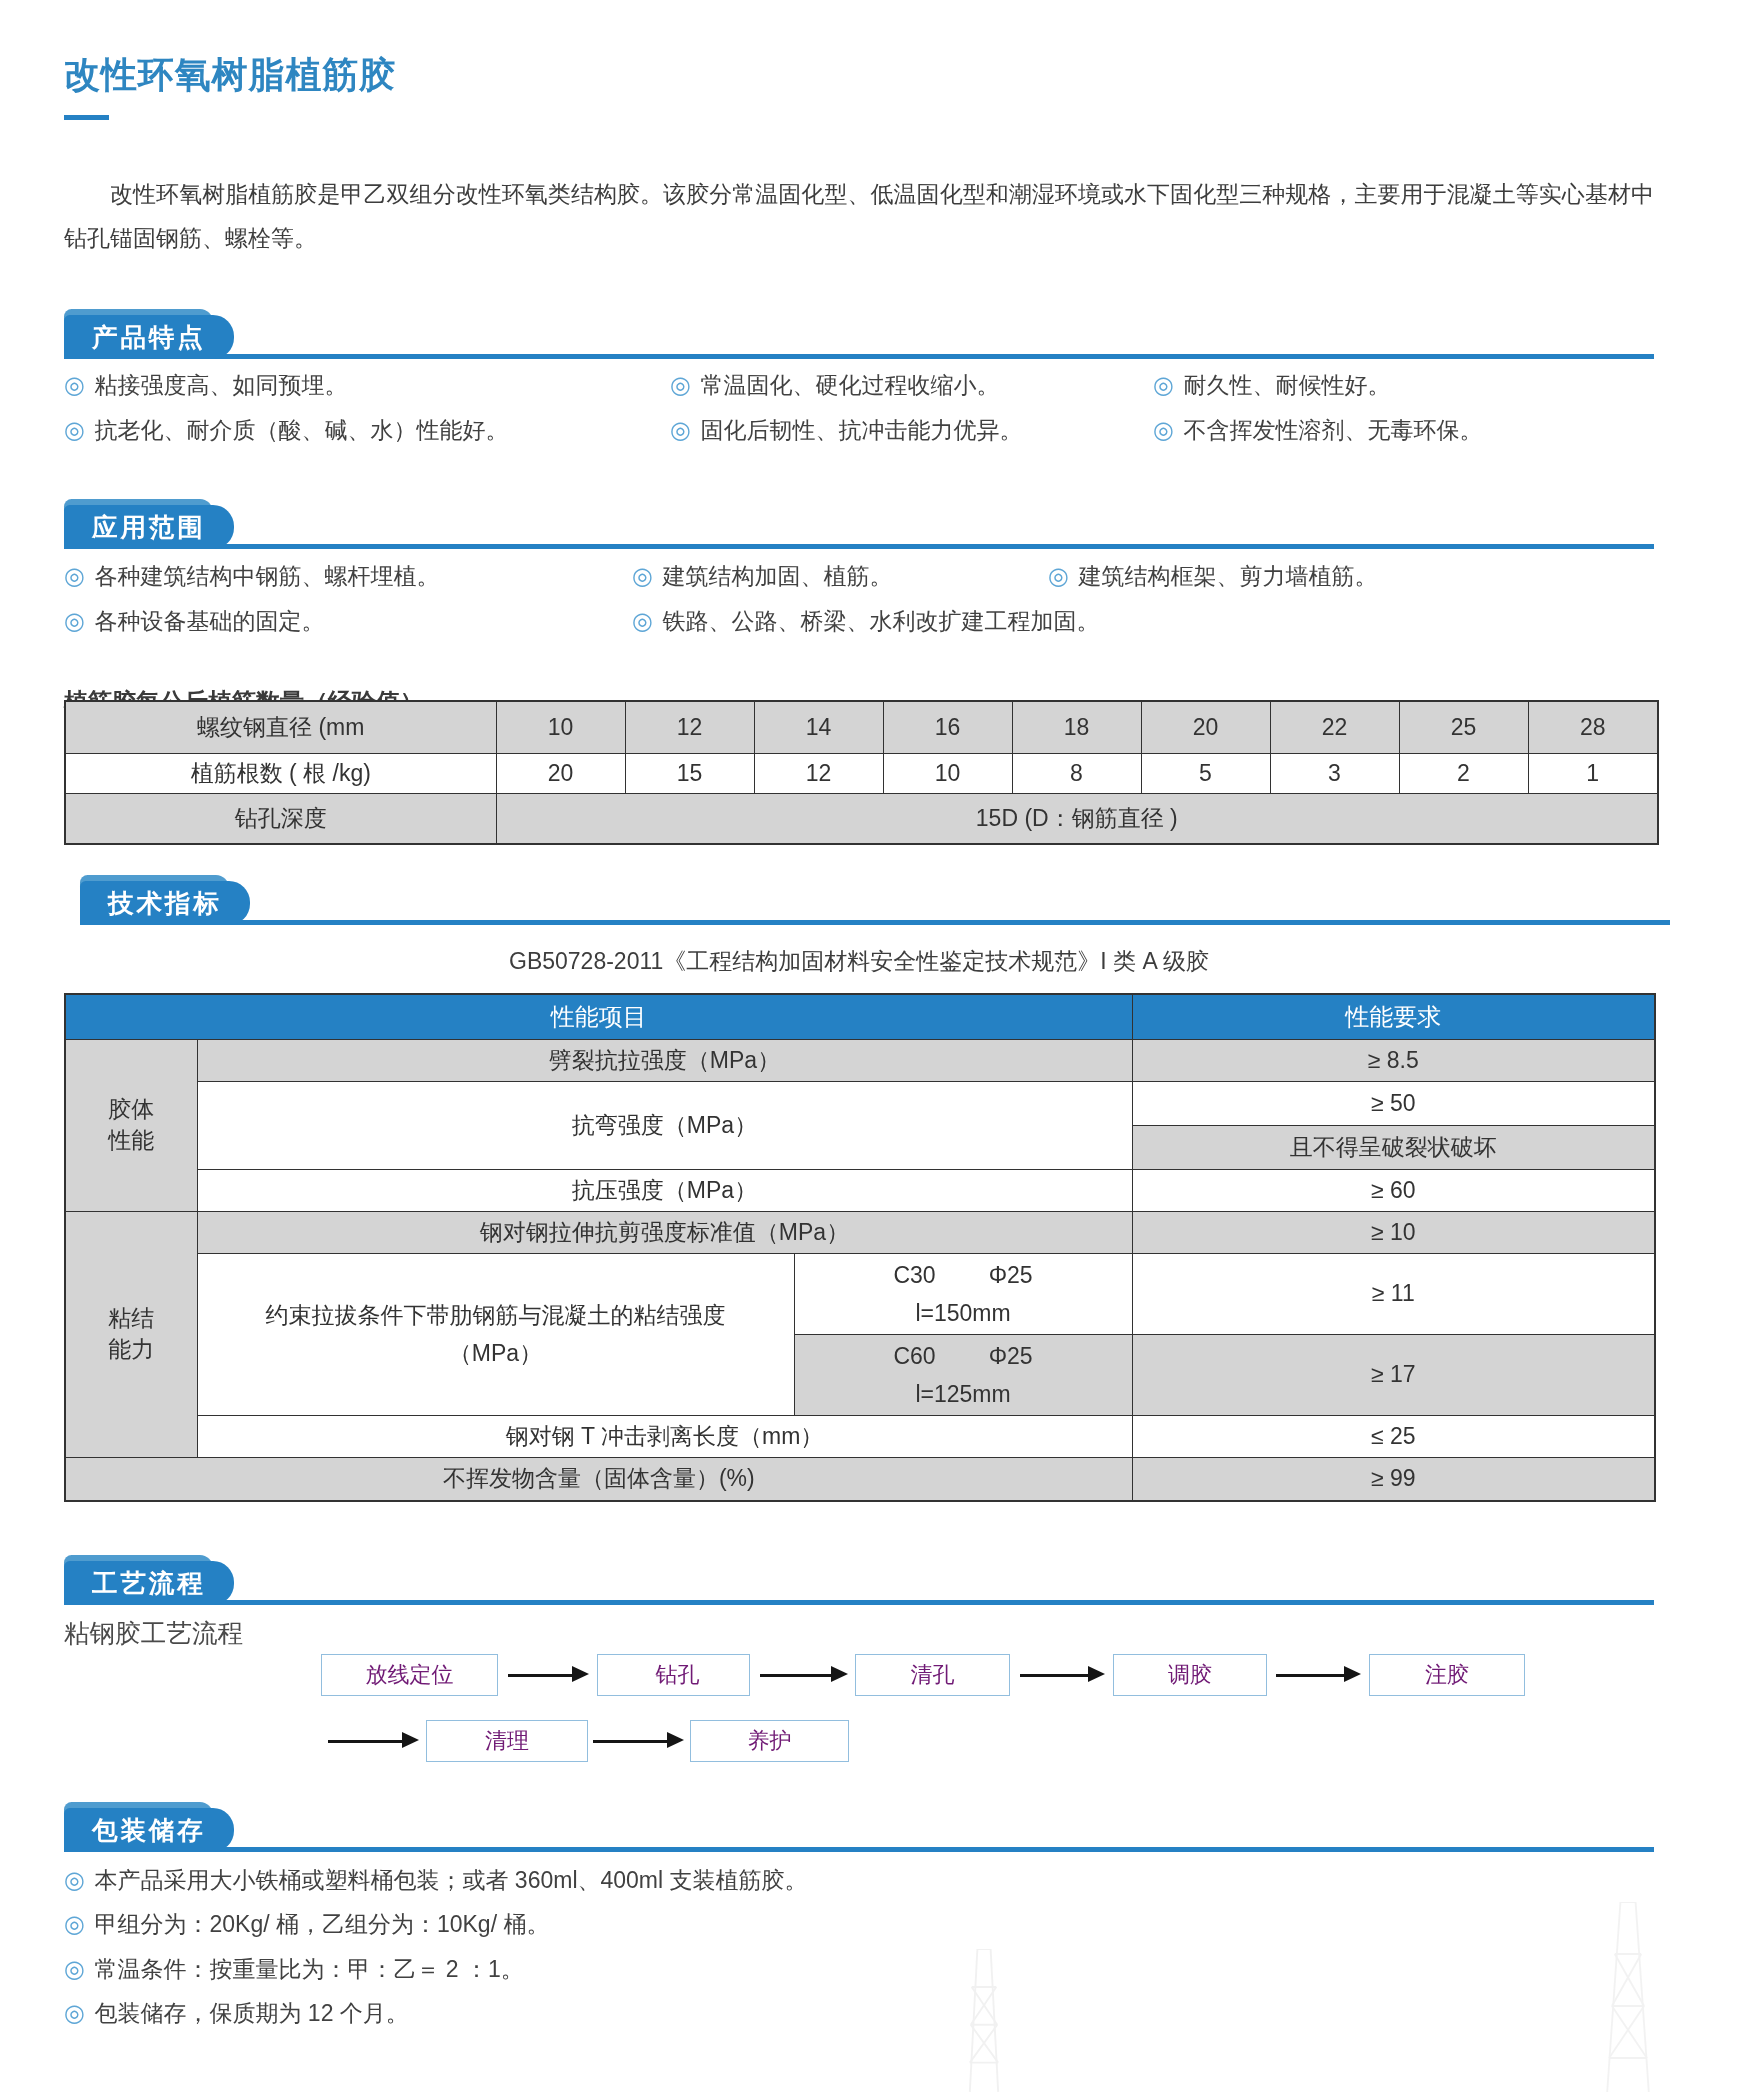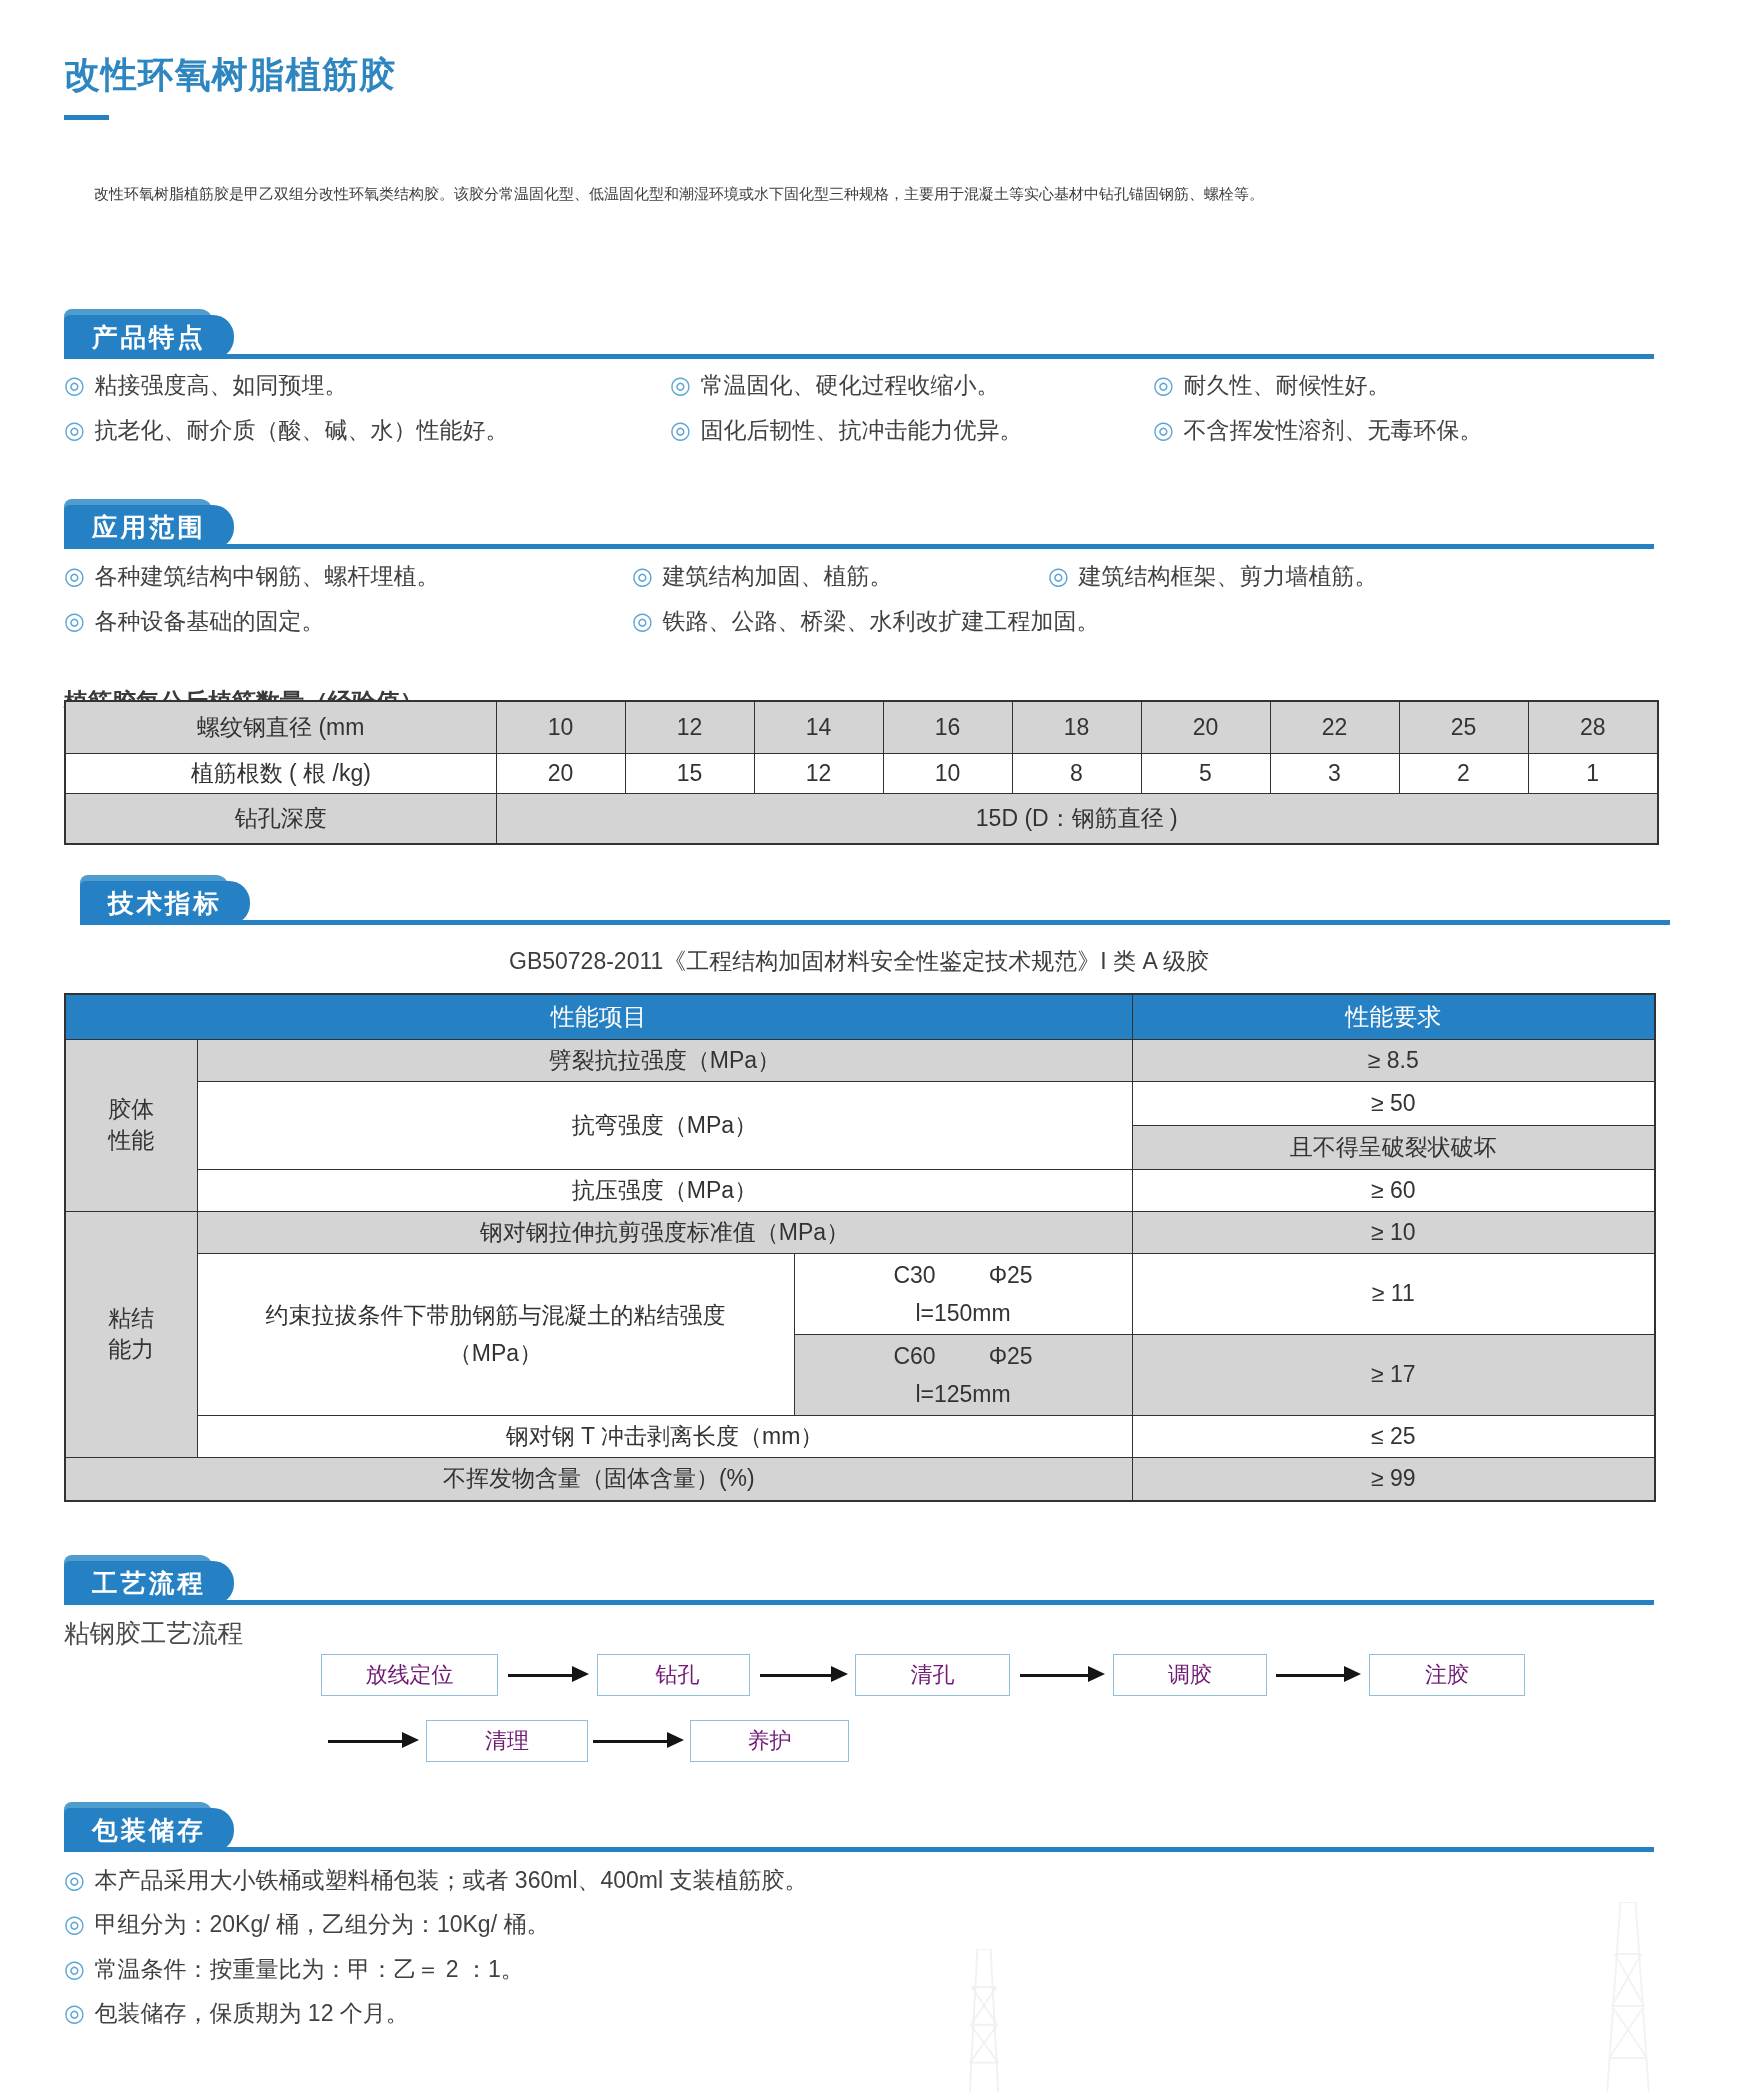--- a/index.html
+++ b/index.html
@@ -14,21 +14,21 @@
     width:1759px;height:2092px;position:relative;overflow:hidden;
     font-family:"Liberation Sans","DejaVu Sans",sans-serif;color:var(--text);
   }
   .abs{position:absolute;}
 
   
   .page-title{left:64px;top:15px;font-size:36px;font-weight:bold;color:#2e86c1;letter-spacing:0.9px;margin-top:36px;}
   .title-underline{left:64px;top:115px;width:45px;height:4.7px;background:var(--accent);}
 
   
-  .intro{left:64px;top:172px;width:1590px;font-size:15px;line-height:44px;color:#3d3d3d;text-indent:2em;text-align:justify;}
+  .intro{left:64px;top:172px;width:1590px;font-size:23px;line-height:44px;color:#3d3d3d;text-indent:2em;text-align:justify;}
 
   
   .section-header{left:64px;width:1590px;height:49px;z-index:0;}
   .section-header .rule{position:absolute;left:0;right:0;bottom:0;height:4.7px;background:var(--accent);}
   .section-header .banner{
     position:absolute;left:0;bottom:0;height:44px;min-width:163px;box-sizing:border-box;
     background:var(--accent);border-radius:5.7px 21px 21px 0;
     display:flex;align-items:center;justify-content:flex-start;padding:0 28px;
   }
   .section-header .banner::before{

